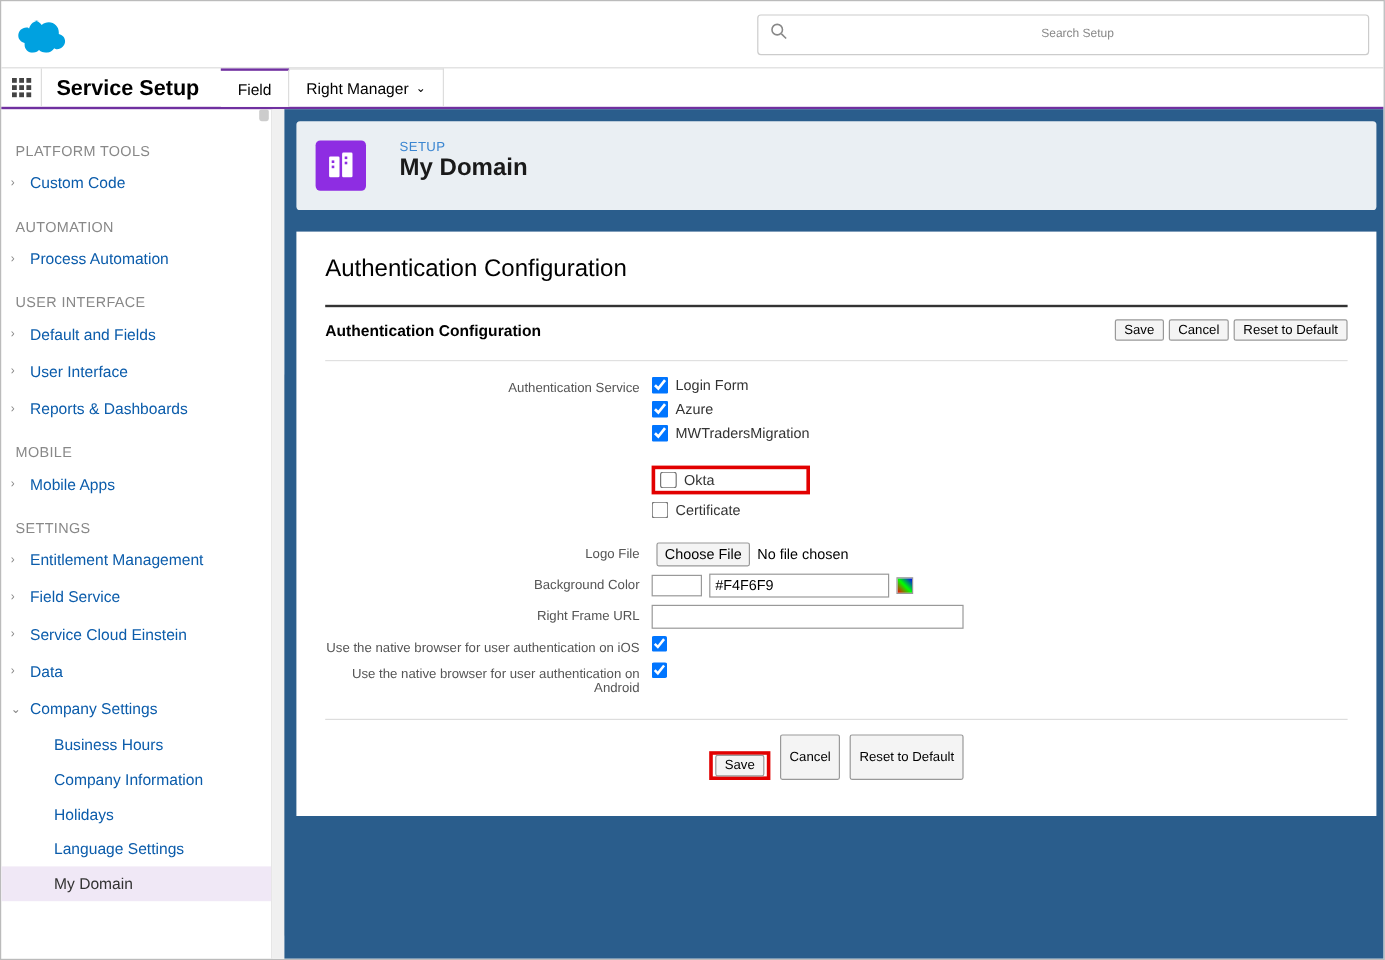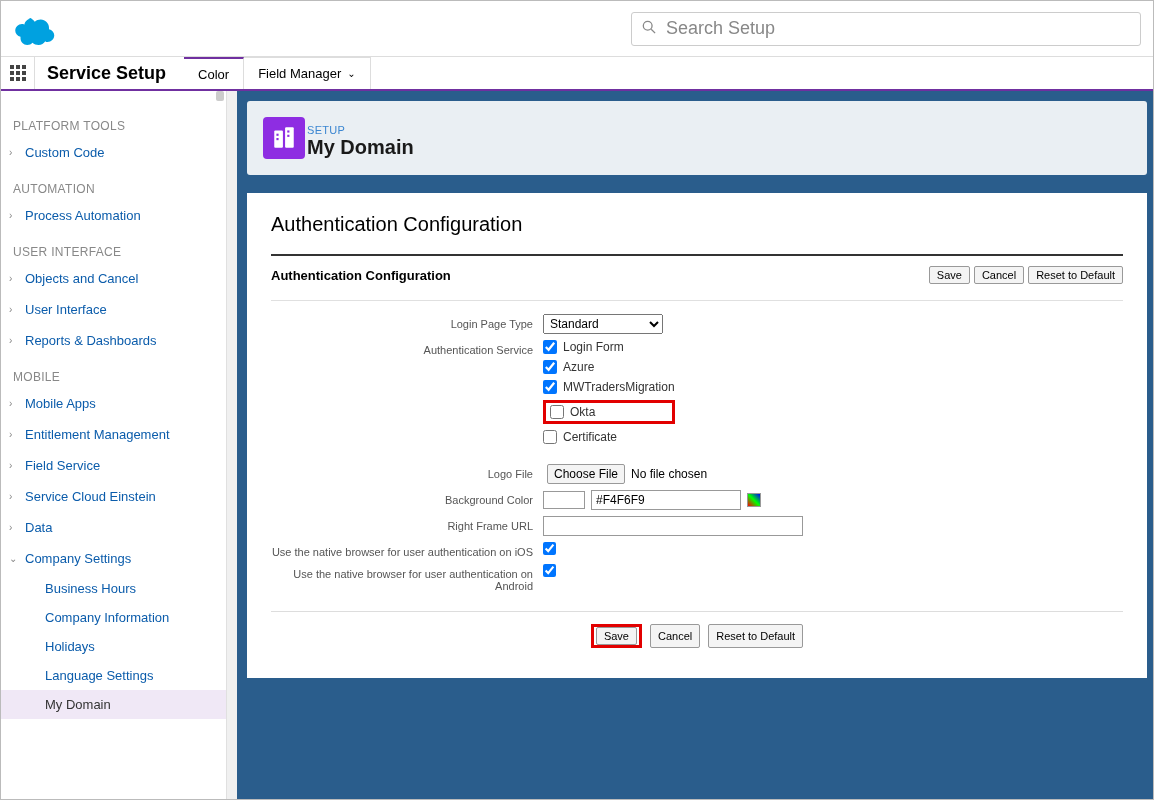--- a/index.html
+++ b/index.html
@@ -3,21 +3,21 @@
 <meta charset="utf-8">
 <style>
   * { box-sizing: border-box; margin: 0; padding: 0; font-family: "Salesforce Sans", Arial, sans-serif; }
   body { width: 1154px; height: 800px; border: 1px solid #bbb; position: relative; background: #fff; }
 
   
   .topbar { height: 56px; display: flex; align-items: center; padding: 0 12px; border-bottom: 1px solid #ddd; }
   .cloud-logo svg { width: 48px; height: 36px; }
   .search-wrap { margin-left: auto; width: 510px; height: 34px; border: 1px solid #ccc; display: flex; align-items: center; padding: 0 10px; border-radius: 3px; color: #888; }
   .search-wrap svg { width: 14px; height: 14px; margin-right: 10px; }
-  .search-wrap input { border: none; outline: none; flex: 1; font-size: 18px; color: #4c1d95; }
+  .search-wrap input { border: none; outline: none; flex: 1; font-size: 10px; color: #4c1d95; text-align: center; }
   .search-wrap input::placeholder { color: #888; }
 
   
   .tabbar { height: 34px; display: flex; align-items: stretch; border-bottom: 2px solid #7030a0; }
   .app-launcher { width: 34px; display: flex; align-items: center; justify-content: center; border-right: 1px solid #ddd; }
   .app-launcher span { display: grid; grid-template-columns: repeat(3, 4px); grid-gap: 2px; }
   .app-launcher span i { width: 4px; height: 4px; background: #444; display: block; }
   .app-title { padding: 0 18px 0 12px; font-size: 18px; font-weight: 700; display: flex; align-items: center; }
   .tab { padding: 0 14px; font-size: 13px; display: flex; align-items: center; border: 1px solid #ddd; border-bottom: none; border-left: none; }
   .tab.active { border-top: 2px solid #7030a0; background: #fff; }
@@ -32,21 +32,21 @@
   .scroll-ind.big { top: 220px; height: 470px; right: -8px; }
   .side-group-title { font-size: 12px; color: #888; letter-spacing: 0.3px; padding: 4px 12px; margin-top: 10px; }
   .side-group-title:first-child { margin-top: 0; }
   .side-item { font-size: 13px; color: #0b5cab; padding: 8px 10px 8px 24px; display: flex; align-items: center; position: relative; cursor: pointer; }
   .side-item .exp { position: absolute; left: 8px; font-size: 10px; color: #888; }
   .side-sub { font-size: 13px; color: #0b5cab; padding: 7px 10px 7px 44px; cursor: pointer; }
   .side-sub.active { background: #f0e8f6; color: #333; }
 
   
   .main { flex: 1; background: #2a5d8c; padding: 10px 6px 0 10px; overflow: hidden; position: relative; }
-  .header-card { background: #eaeff3; border-radius: 3px; padding: 16px; display: flex; align-items: flex-end; gap: 2px; }
+  .header-card { background: #eaeff3; border-radius: 3px; padding: 16px; display: flex; align-items: flex-start; gap: 28px; }
   .icon-tile { width: 42px; height: 42px; background: #8e2de2; border-radius: 4px; display: flex; align-items: center; justify-content: center; }
   .icon-tile svg { width: 26px; height: 26px; fill: #fff; }
   .breadcrumb-line { font-size: 11px; color: #3b86d1; letter-spacing: 0.3px; }
   .page-title { font-size: 20px; font-weight: bold; color: #1a1a1a; }
 
   .content-card { background: #fff; margin-top: 18px; padding: 20px 24px 20px 24px; }
   .h1 { font-size: 20px; font-weight: 400; margin-bottom: 18px; }
   .section { border-top: 2px solid #333; padding: 10px 0; }
   .section-head { display: flex; align-items: center; padding-bottom: 6px; }
   .section-title { font-size: 13px; font-weight: bold; flex: 1; }
@@ -54,21 +54,21 @@
 
   .form-row { display: flex; padding: 3px 0; align-items: flex-start; }
   .form-label { width: 272px; text-align: right; font-size: 11px; color: #555; padding-right: 10px; padding-top: 4px; }
   .form-field { flex: 1; font-size: 12px; display: flex; align-items: center; gap: 6px; flex-wrap: wrap; }
   .form-field select { font-size: 12px; padding: 1px 2px; width: 120px; }
   .form-field input[type="text"] { font-size: 12px; padding: 2px 4px; width: 150px; border: 1px solid #999; }
   .form-field input[type="text"].wide { width: 260px; }
   .cb-list { display: flex; flex-direction: column; gap: 6px; }
   .cb-row { display: flex; align-items: center; gap: 6px; font-size: 12px; color: #333; }
   .cb-row input[type="checkbox"] { width: 14px; height: 14px; }
-  .red-box { border: 3px solid #e20000; padding: 0 2px; display: inline-flex; }
+  .red-box { border: 3px solid #e20000; padding: 0 2px; display: inline-flex; margin-top: 14px; }
   .color-swatch { display: inline-block; width: 14px; height: 14px; border: 1px solid #999; background: linear-gradient(45deg,#f00,#0f0,#00f); vertical-align: middle; }
   .empty-swatch { display: inline-block; width: 42px; height: 18px; border: 1px solid #999; background: #fff; }
 
   .footer-buttons { display: flex; justify-content: center; gap: 4px; margin-top: 16px; border-top: 1px solid #ddd; padding-top: 12px; }
   .footer-buttons .red-box .btn { margin-left: 0; }
 
   .hr { border: none; border-top: 1px solid #e0e0e0; margin: 10px 0; }
 </style>
 </head>
 <body>
@@ -99,24 +99,24 @@
         <i></i>
         <i></i>
         <i></i>
         <i></i>
         <i></i>
         <i></i>
       </span>
   </div>
   <div class="app-title">Service Setup</div>
   <div class="tab active">
-      <span>Color</span>
+      <span>Field</span>
     </div>
   <div class="tab">
-    <span>Field Manager</span>
+    <span>Right Manager</span>
     <span class="chev">⌄</span>
   </div>
 </div>
 
 <div class="layout">
 
   <div class="sidebar">
     <div class="scroll-ind"></div>
 
     <div class="side-group-title">PLATFORM TOOLS</div>
@@ -127,37 +127,38 @@
 
     <div class="side-group-title">AUTOMATION</div>
     <div class="side-item">
         <span class="exp">›</span>
         <span>Process Automation</span>
       </div>
 
     <div class="side-group-title">USER INTERFACE</div>
     <div class="side-item">
         <span class="exp">›</span>
-        <span>Objects and Cancel</span>
+        <span>Default and Fields</span>
       </div>
     <div class="side-item">
         <span class="exp">›</span>
         <span>User Interface</span>
       </div>
     <div class="side-item">
         <span class="exp">›</span>
         <span>Reports &amp; Dashboards</span>
       </div>
 
     <div class="side-group-title">MOBILE</div>
     <div class="side-item">
         <span class="exp">›</span>
         <span>Mobile Apps</span>
       </div>
 
+    <div class="side-group-title">SETTINGS</div>
     <div class="side-item">
         <span class="exp">›</span>
         <span>Entitlement Management</span>
       </div>
     <div class="side-item">
         <span class="exp">›</span>
         <span>Field Service</span>
       </div>
     <div class="side-item">
         <span class="exp">›</span>
@@ -205,28 +206,20 @@
 
       <div class="section">
         <div class="section-head">
           <div class="section-title">Authentication Configuration</div>
           <button class="btn">Save</button>
           <button class="btn">Cancel</button>
           <button class="btn">Reset to Default</button>
         </div>
         <hr class="hr">
 
-        <div class="form-row">
-          <div class="form-label">Login Page Type</div>
-          <div class="form-field">
-            <select>
-              <option>Standard</option>
-            </select>
-          </div>
-        </div>
 
         <div class="form-row">
           <div class="form-label">Authentication Service</div>
           <div class="form-field">
             <div class="cb-list">
               <label class="cb-row">
                   <input type="checkbox" checked="" style="">
                   <span>Login Form</span>
                 </label>
               <label class="cb-row">

